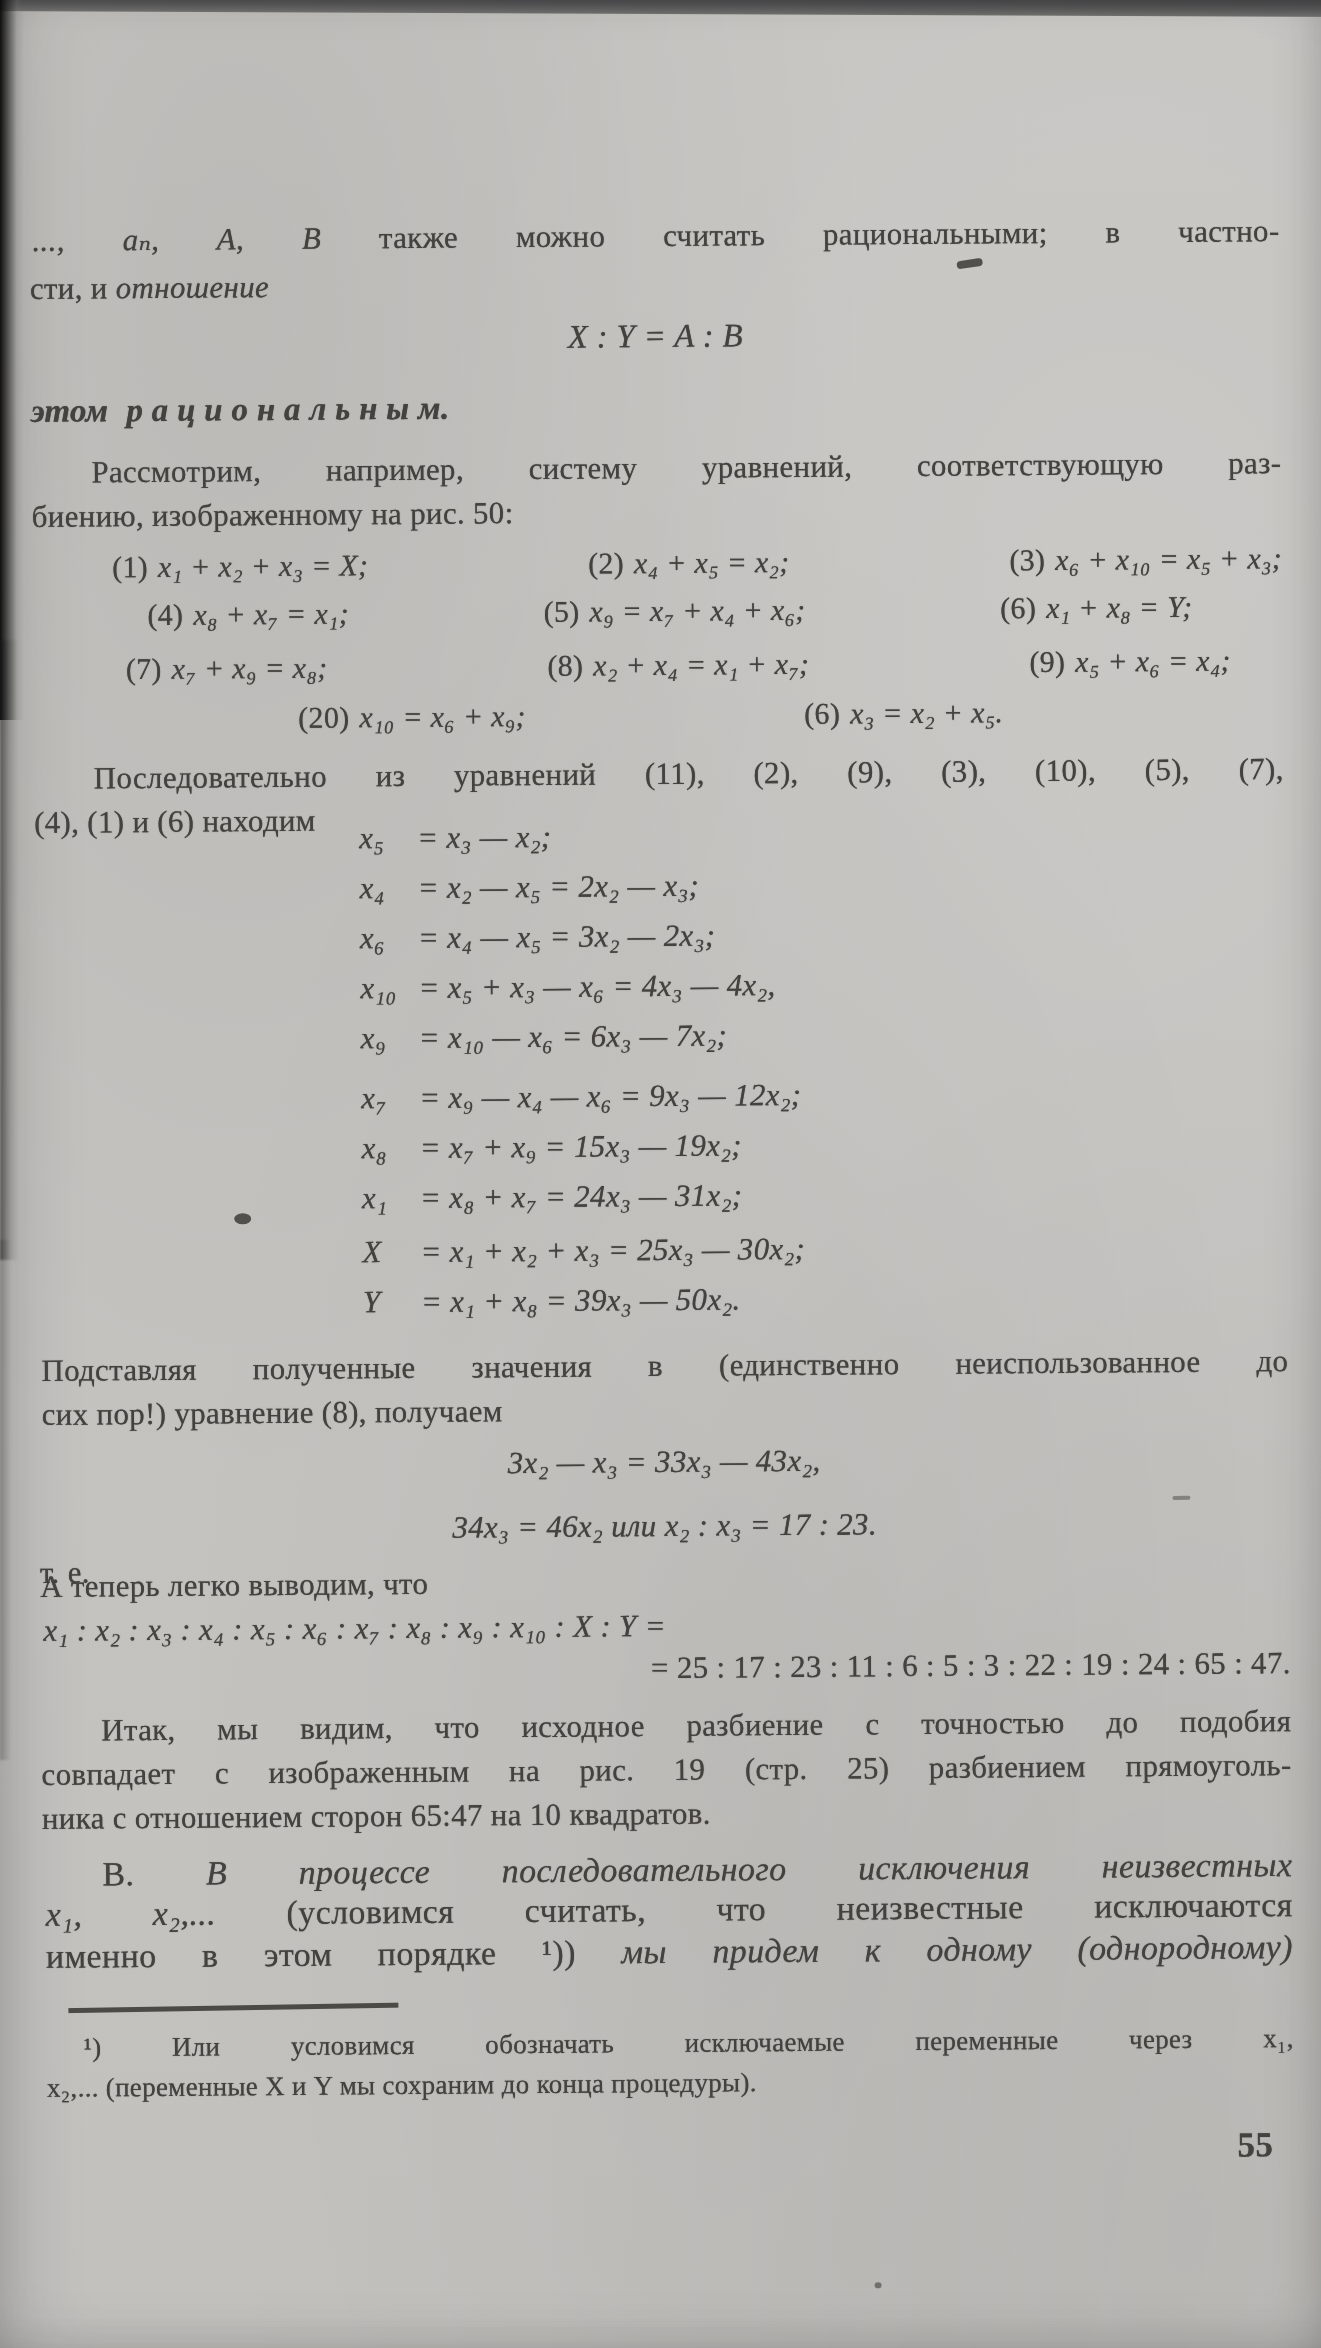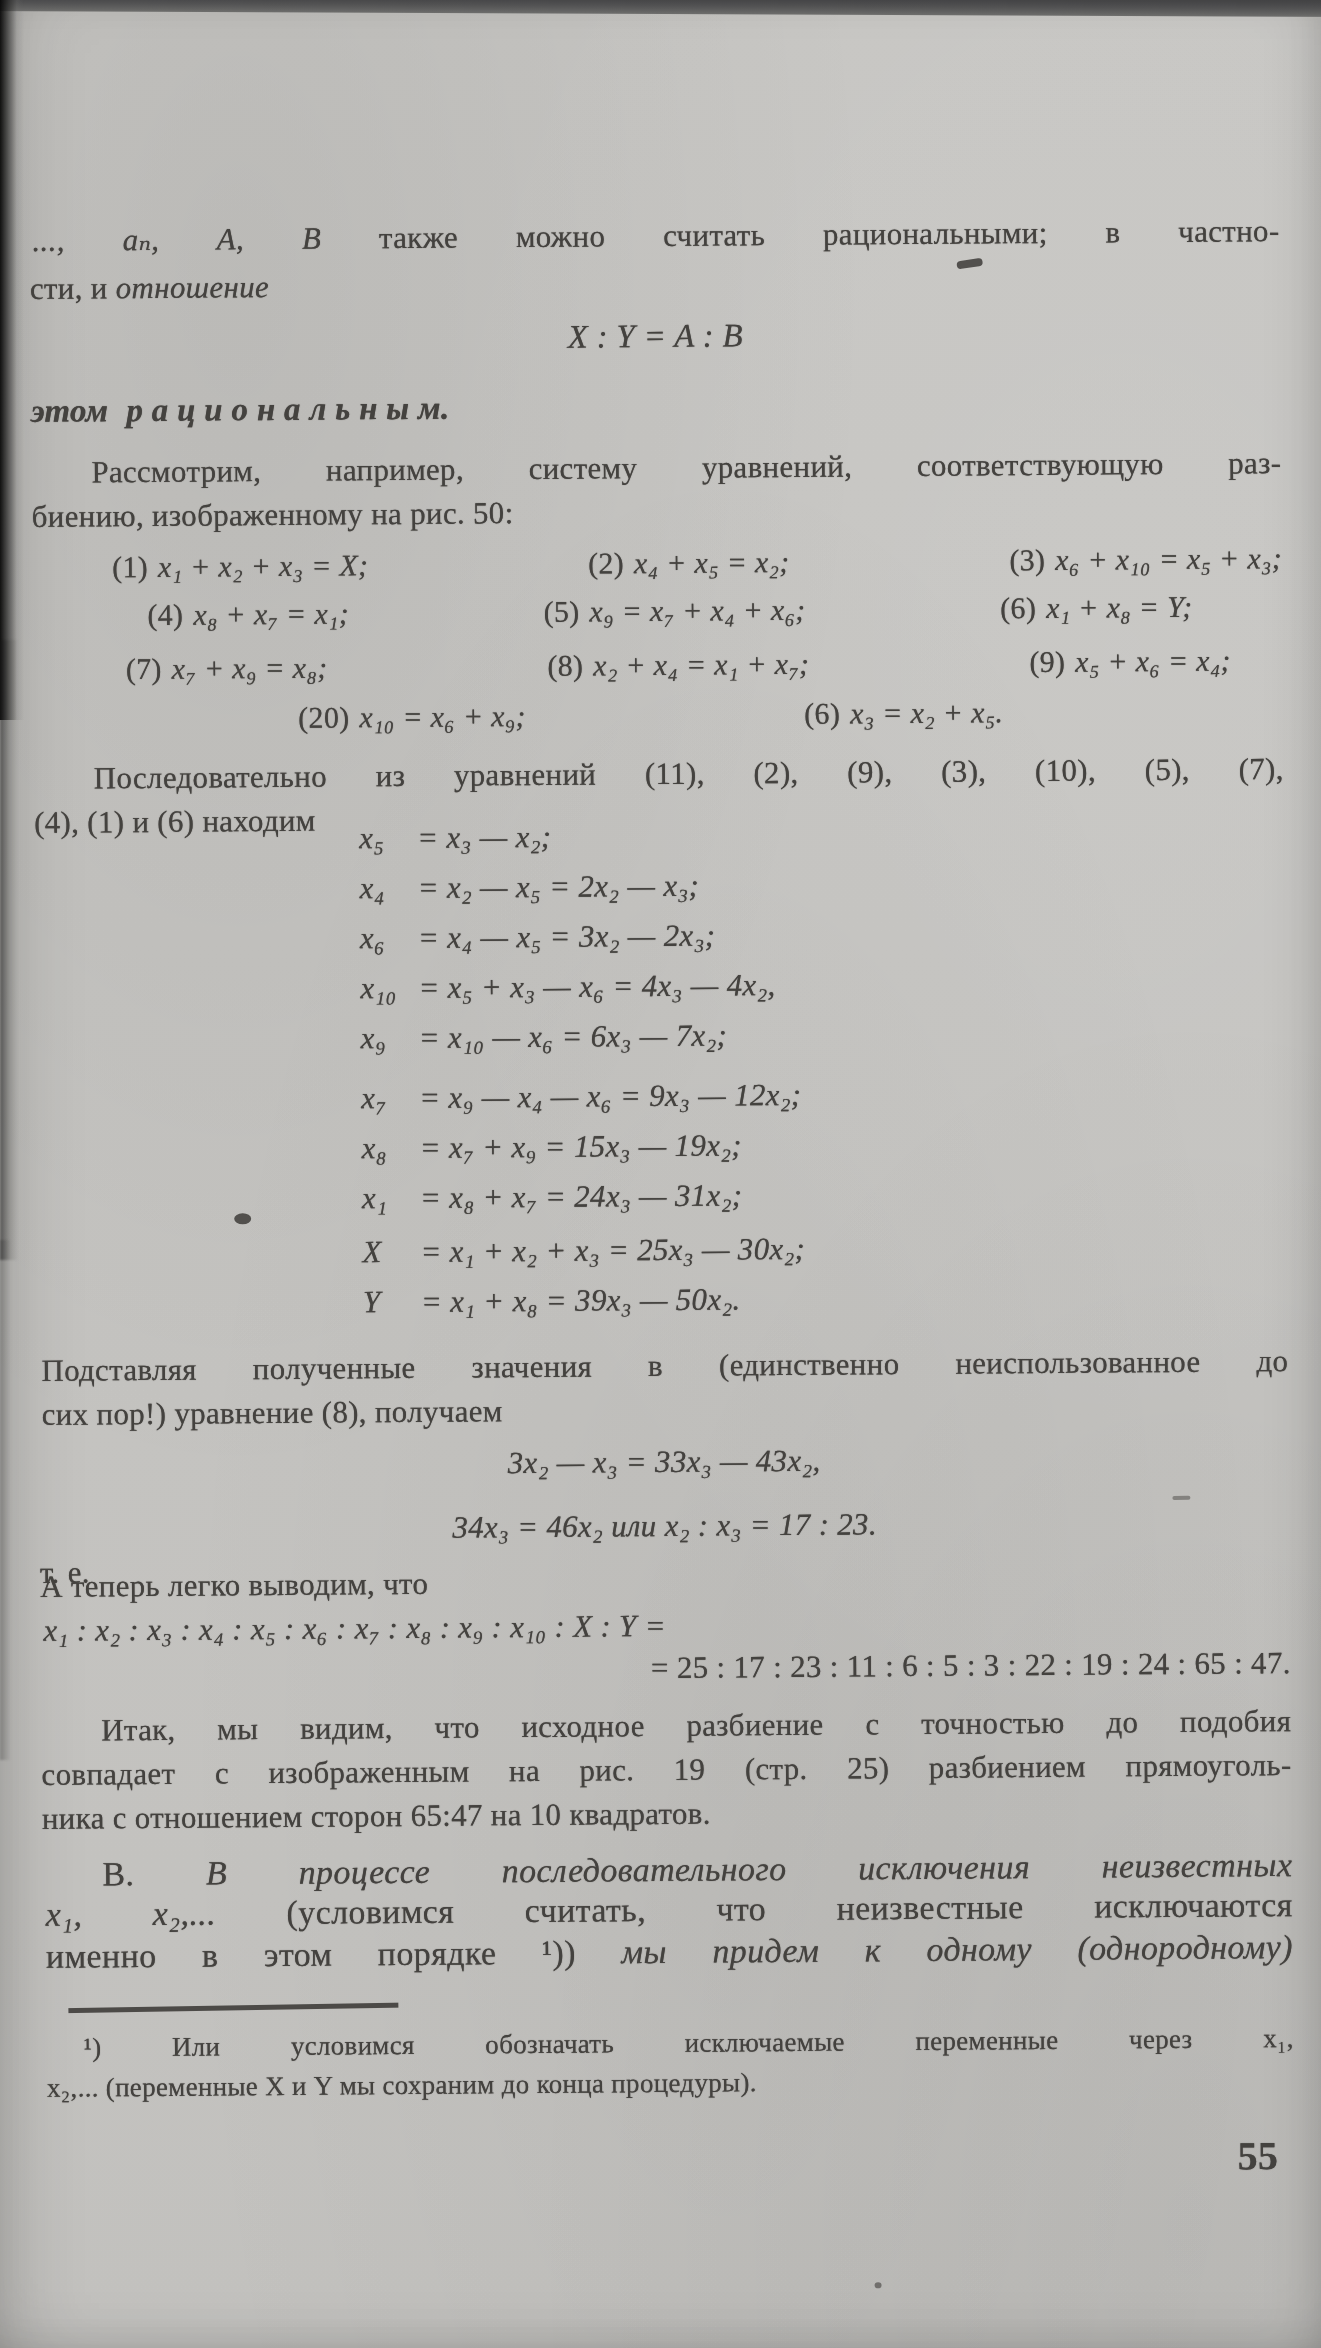--- a/index.html
+++ b/index.html
@@ -30,21 +30,21 @@
   .math{font-style:italic;}
   .up{font-style:normal;}
   .emph{font-style:italic;font-weight:700;}
   .display{width:1250px;left:35px;text-align:center;font-size:33px;}
   .eqrow{display:flex;justify-content:space-between;font-size:30px;}
   .eqitem .eq-n{font-style:normal;margin-right:10px;}
   .chain{left:360px;font-size:31px;}
   .chain .lhs{display:inline-block;width:58px;font-family:Liberation Serif, serif;}
   .thesis{font-size:34px;font-style:italic;letter-spacing:0.4px;}
   .fnote{font-size:27px;}
-  .pageno{font-size:40px;font-weight:700;margin-top:8px;}
+  .pageno{font-size:35px;font-weight:700;}
   
   .top-band{
     position:absolute;top:-7px;left:-12px;width:1350px;height:21px;
     background:linear-gradient(#3f3f41 0%,#55555600 115%),linear-gradient(#4a4a4c,#757573);
     transform:rotate(0.25deg);filter:blur(0.6px);
   }
   .left-edge{
     position:absolute;top:0;left:0;width:24px;height:720px;
     background:linear-gradient(to right,rgba(8,8,8,0.95) 0%,rgba(35,35,34,0.6) 35%,rgba(110,110,108,0.2) 70%,transparent 100%);
     filter:blur(0.6px);

